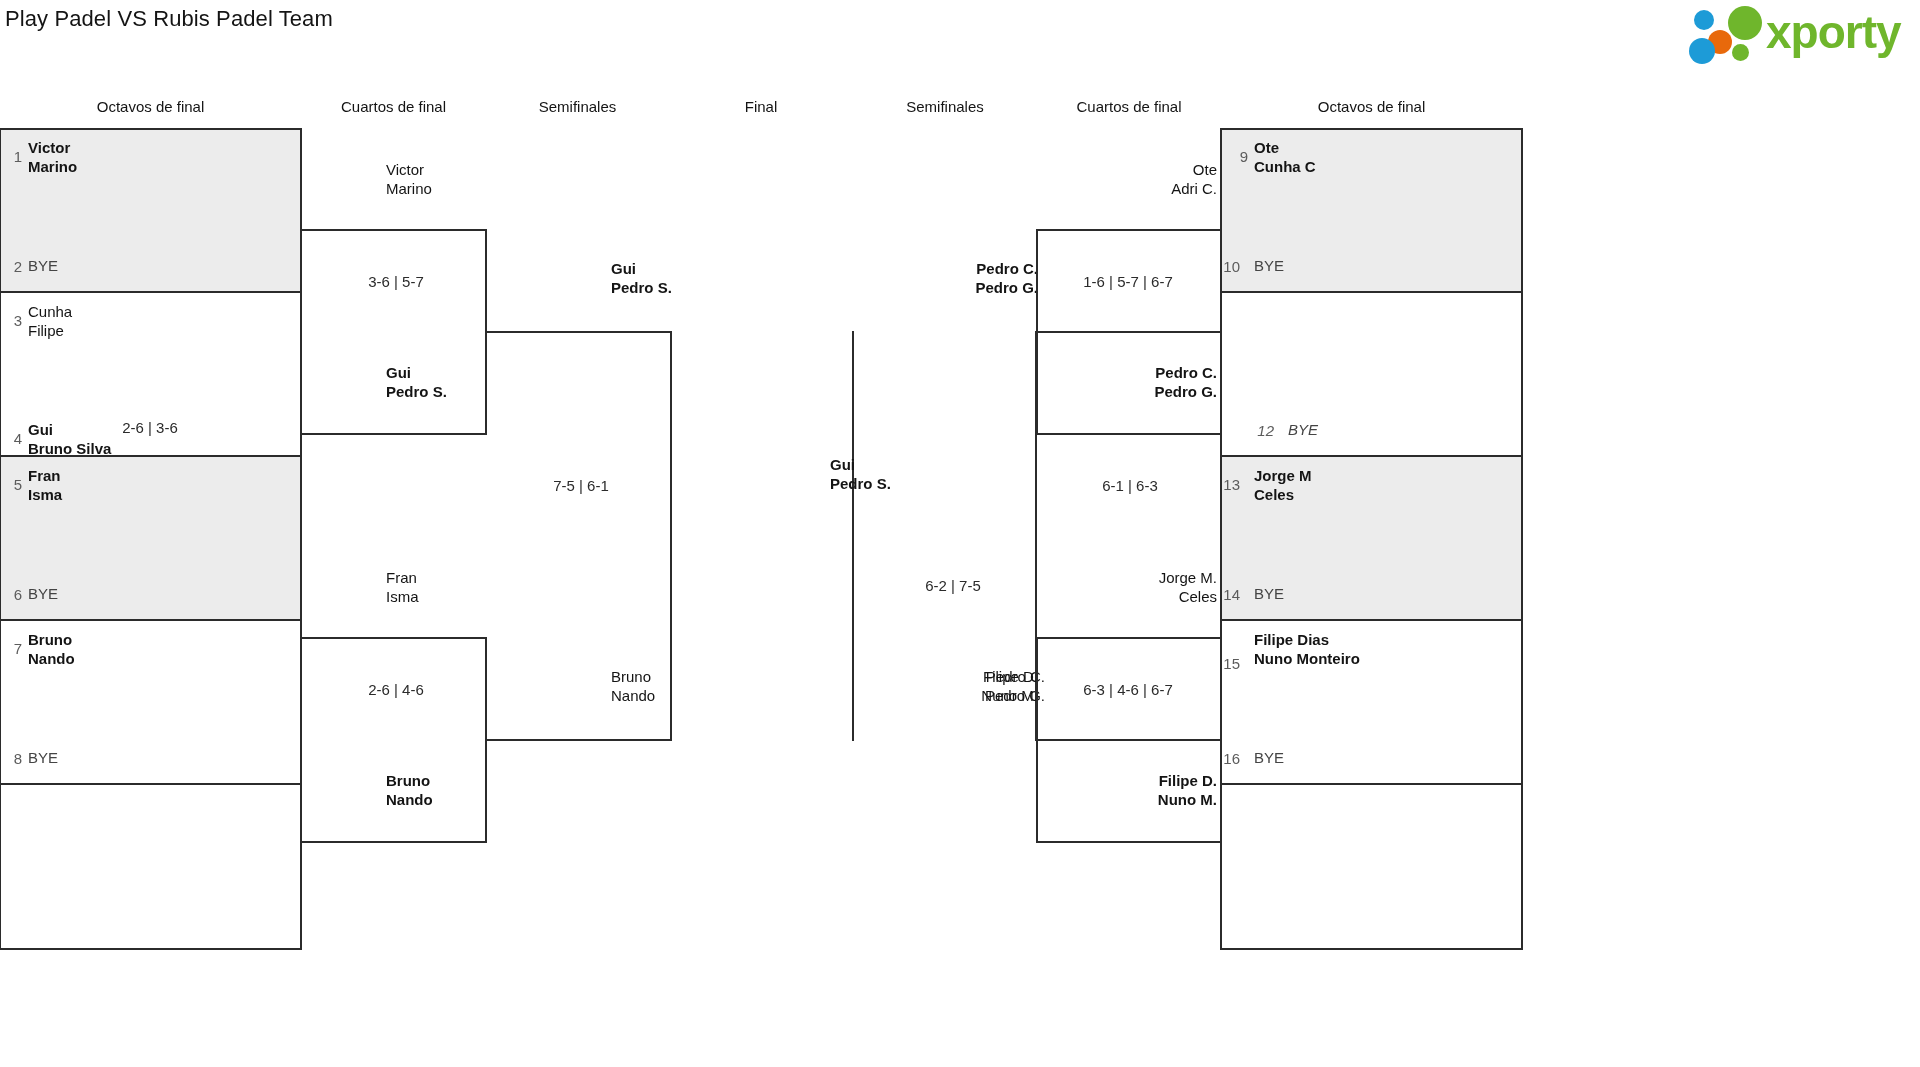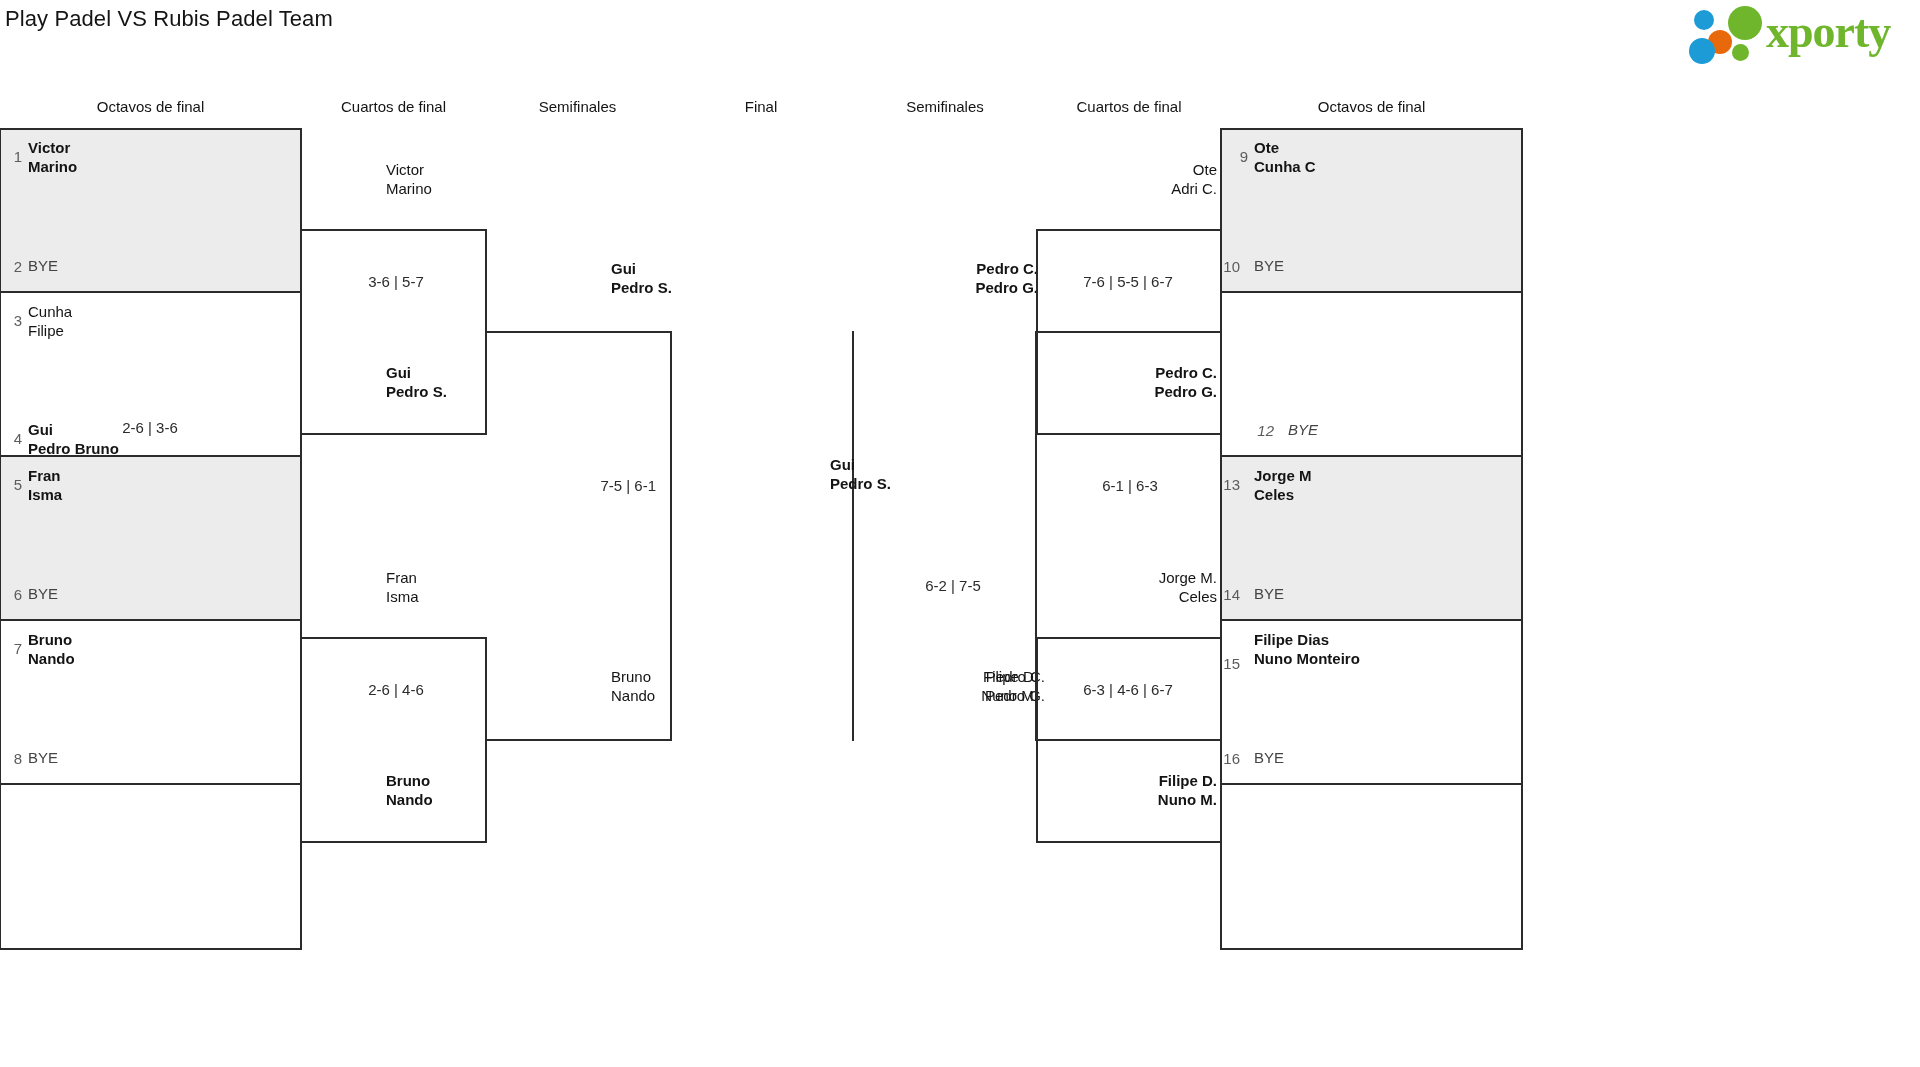--- a/index.html
+++ b/index.html
@@ -11,21 +11,21 @@
     overflow:hidden;
     position:relative;
   }
   .stage{position:absolute;left:0;top:0;width:1920px;height:1067px;}
 
   
   .title{position:absolute;left:5px;top:3px;font-size:22px;line-height:32px;font-weight:400;color:#141414;letter-spacing:.1px;}
   .title div{white-space:nowrap;text-align:right;}
 
   .logo{position:absolute;left:1688px;top:4px;width:228px;height:60px;}
-  .logo .word{position:absolute;left:78px;top:2px;font-size:46px;line-height:52px;font-weight:700;color:#6fb62c;letter-spacing:-1px;font-family:Liberation Serif, serif;}
+  .logo .word{position:absolute;left:78px;top:2px;font-size:46px;line-height:52px;font-weight:700;color:#6fb62c;letter-spacing:-1px;}
   .dot{position:absolute;border-radius:50%;}
 
   
   .rhdr{position:absolute;top:97px;font-size:15px;line-height:20px;color:#141414;text-align:center;white-space:nowrap;}
 
   
   .slot{position:absolute;height:41px;}
   .shade{position:absolute;background:#ececec;}
   .ln{position:absolute;background:#2b2b2b;}
 
@@ -98,21 +98,21 @@
       <span class="n2">Cunha</span>
       <span class="n2">Filipe</span>
     </span>
   </div>
   <div class="score" style="left:30px;top:418px;width:240px;">2-6 | 3-6</div>
 
   <div class="slot" style="left:0px;top:418px;width:300px;">
     <span class="seed" style="left:0px;top:12px;">4</span>
     <span class="names win" style="left:28px;top:2px;">
       <span class="n2">Gui</span>
-      <span class="n2">Pedro Bruno</span>
+      <span class="n2">Bruno Silva</span>
     </span>
   </div>
 
   <div class="slot" style="left:0px;top:464px;width:300px;">
     <span class="seed" style="left:0px;top:12px;">5</span>
     <span class="names win" style="left:28px;top:2px;">
       <span class="n2">Fran</span>
       <span class="n2">Isma</span>
     </span>
   </div>
@@ -165,21 +165,21 @@
     <span class="n2">Nando</span>
   </div>
 
   <div class="ln" style="left:486px;top:331px;width:186px;height:2px;"></div>
   <div class="ln" style="left:670px;top:331px;width:2px;height:410px;"></div>
   <div class="ln" style="left:486px;top:739px;width:186px;height:2px;"></div>
   <div class="names win" style="left:611px;top:259px;">
     <span class="n2">Gui</span>
     <span class="n2">Pedro S.</span>
   </div>
-  <div class="score" style="left:506px;top:476px;width:150px;text-align:right;">7-5 | 6-1</div>
+  <div class="score" style="left:506px;top:476px;width:150px;">7-5 | 6-1</div>
   <div class="names lose" style="left:611px;top:667px;">
     <span class="n2">Bruno</span>
     <span class="n2">Nando</span>
   </div>
 
   <div class="ln" style="left:852px;top:331px;width:2px;height:410px;"></div>
   <div class="names win" style="left:830px;top:455px;">
     <span class="n2">Gui</span>
     <span class="n2">Pedro S.</span>
   </div>
@@ -202,21 +202,21 @@
     <span class="n2">Nuno M.</span>
   </div>
 
   <div class="ln" style="left:1036px;top:229px;width:186px;height:2px;"></div>
   <div class="ln" style="left:1036px;top:229px;width:2px;height:206px;"></div>
   <div class="ln" style="left:1036px;top:433px;width:186px;height:2px;"></div>
   <div class="names lose ralign" style="left:1050px;top:160px;width:167px;">
     <span class="n2">Ote</span>
     <span class="n2">Adri C.</span>
   </div>
-  <div class="score" style="left:1050px;top:272px;width:156px;">7-6 | 5-5 | 6-7</div>
+  <div class="score" style="left:1050px;top:272px;width:156px;">1-6 | 5-7 | 6-7</div>
   <div class="names win ralign" style="left:1050px;top:363px;width:167px;">
     <span class="n2">Pedro C.</span>
     <span class="n2">Pedro G.</span>
   </div>
 
   <div class="ln" style="left:1036px;top:637px;width:186px;height:2px;"></div>
   <div class="ln" style="left:1036px;top:637px;width:2px;height:206px;"></div>
   <div class="ln" style="left:1036px;top:841px;width:186px;height:2px;"></div>
   <div class="names lose ralign" style="left:1050px;top:568px;width:167px;">
     <span class="n2">Jorge M.</span>

